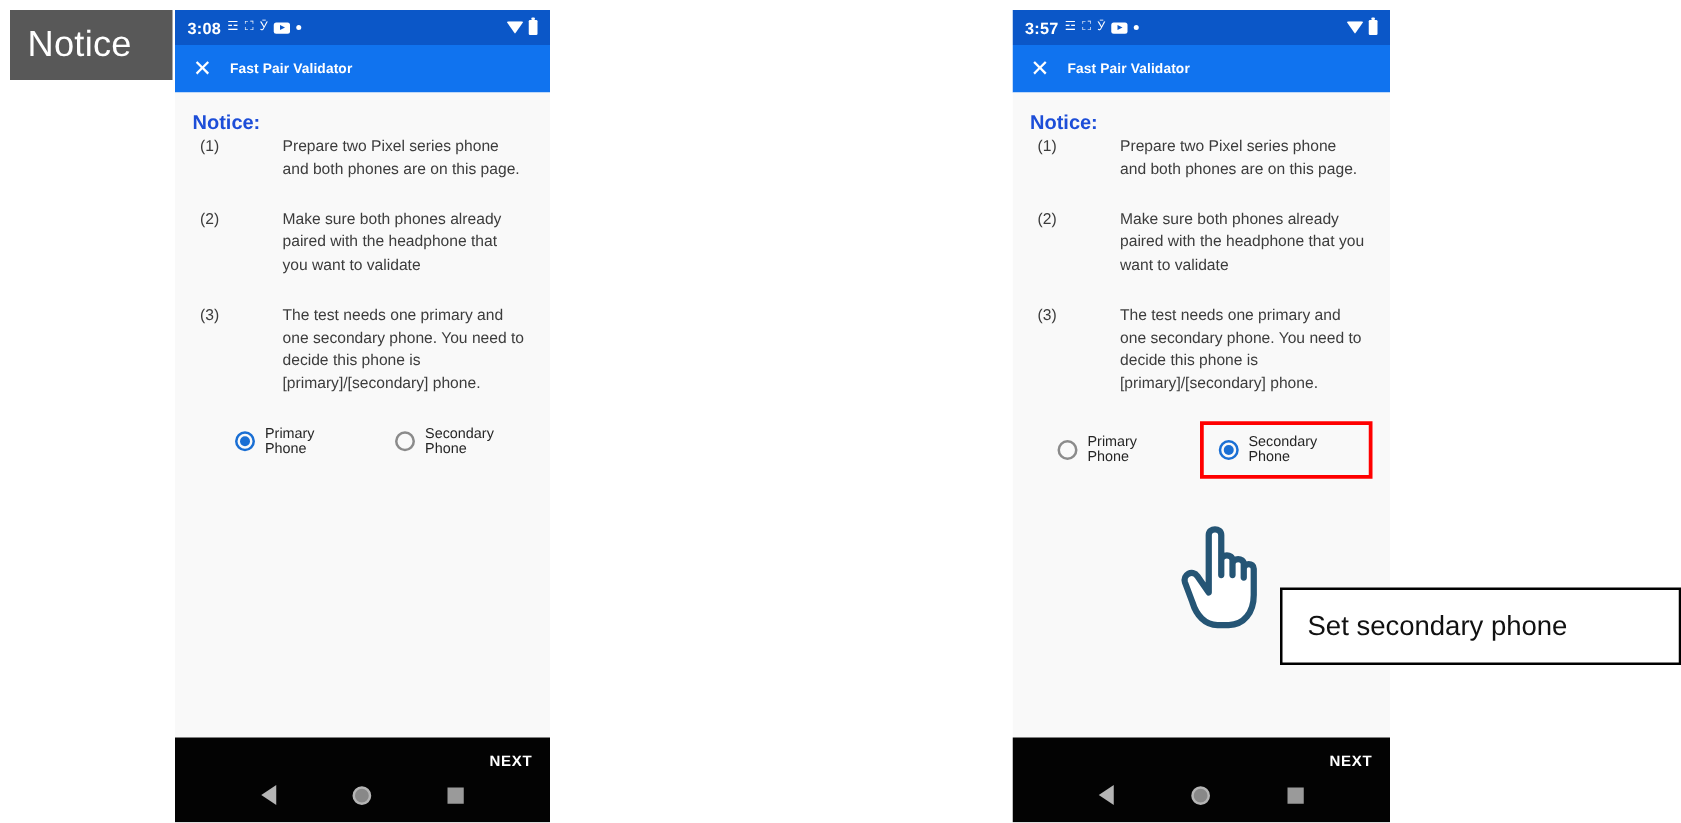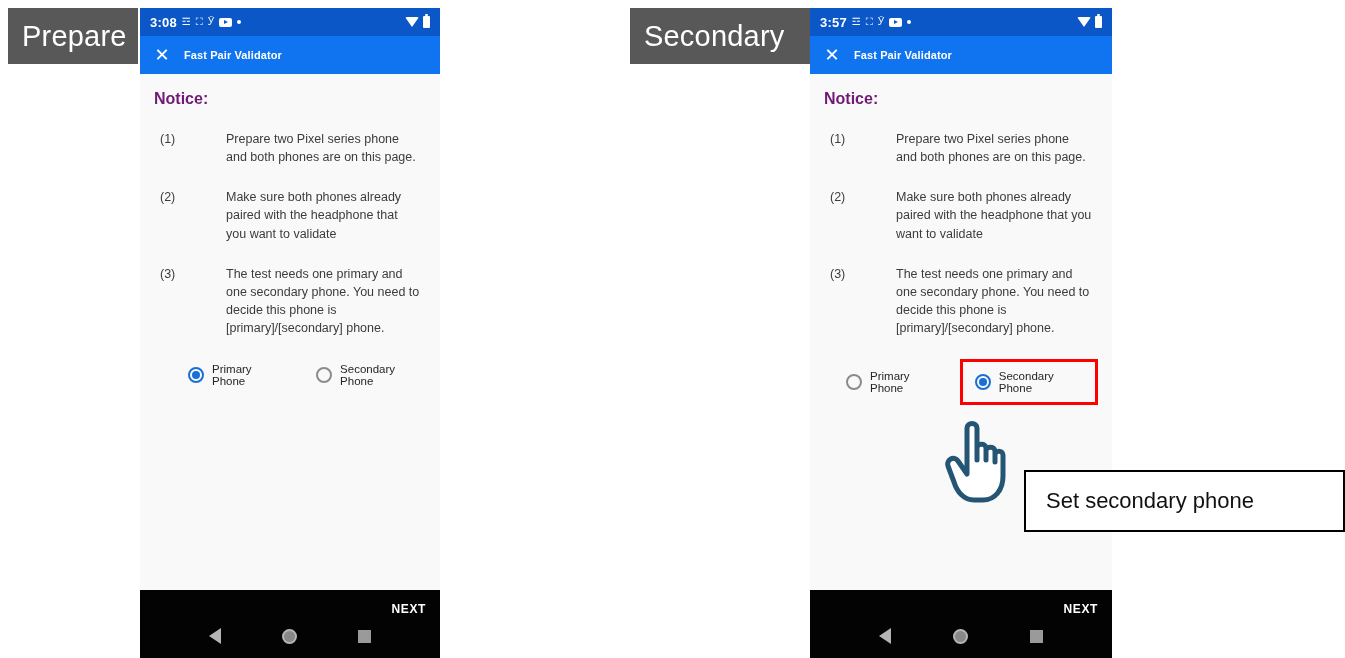--- a/index.html
+++ b/index.html
@@ -91,22 +91,21 @@
 
   .content {
     flex: 1 1 auto;
     background: #f9f9f9;
     padding: 16px 14px 0 14px;
     position: relative;
   }
   .notice-title {
     font-size: 16px;
     font-weight: bold;
-    color: #701a75;
-    margin-bottom: 22px;
+    color: #1d4ed8;
   }
   .notice-list { padding: 0 6px; }
   .notice-item {
     display: flex;
     margin-bottom: 22px;
     color: #3c3c3c;
     font-size: 12.5px;
     line-height: 1.45;
   }
   .notice-num { width: 30px; flex: 0 0 30px; }
@@ -312,26 +311,23 @@
       <div class="next-btn">NEXT</div>
       <div class="nav-icons">
         <span class="nav-back"></span>
         <span class="nav-home"></span>
         <span class="nav-recent"></span>
       </div>
     </div>
   </div>
 
   <div class="anno-chip" style="left:8px; top:8px; width:130px; height:56px;">
-    <span>Prepare</span>
+    <span>Notice</span>
   </div>
 
-  <div class="anno-chip" style="left:630px; top:8px; width:180px; height:56px;">
-    <span>Secondary</span>
-  </div>
 
   <svg class="cursor-hand" style="left:940px; top:418px;" width="80" height="88" viewBox="0 0 80 88">
     <path d="M27 10 C27 4, 37 4, 37 10 L37 42 L37 30 C37 25, 46 25, 46 30 L46 42
              L46 33 C46 28, 55 28, 55 33 L55 44
              L55 37 C55 32, 63 32, 63 37 L63 58
              C63 72, 55 82, 43 82 L34 82 C24 82, 17 74, 14 64
              L8 48 C6 42, 14 37, 18 43 L27 56 Z" fill="#ffffff" stroke="#255575" stroke-width="5" stroke-linejoin="round"></path>
   </svg>
 
   <div class="callout" style="left:1024px; top:470px; width:321px; height:62px;">

